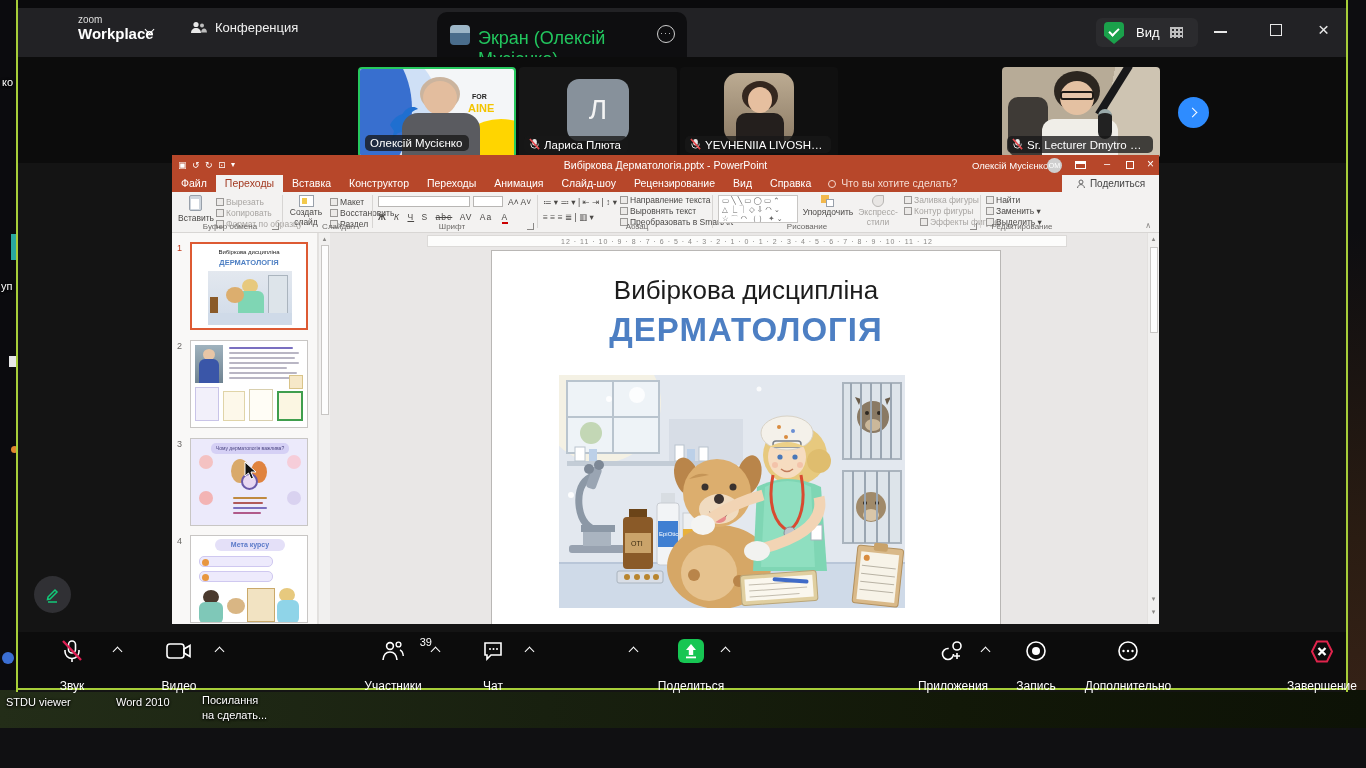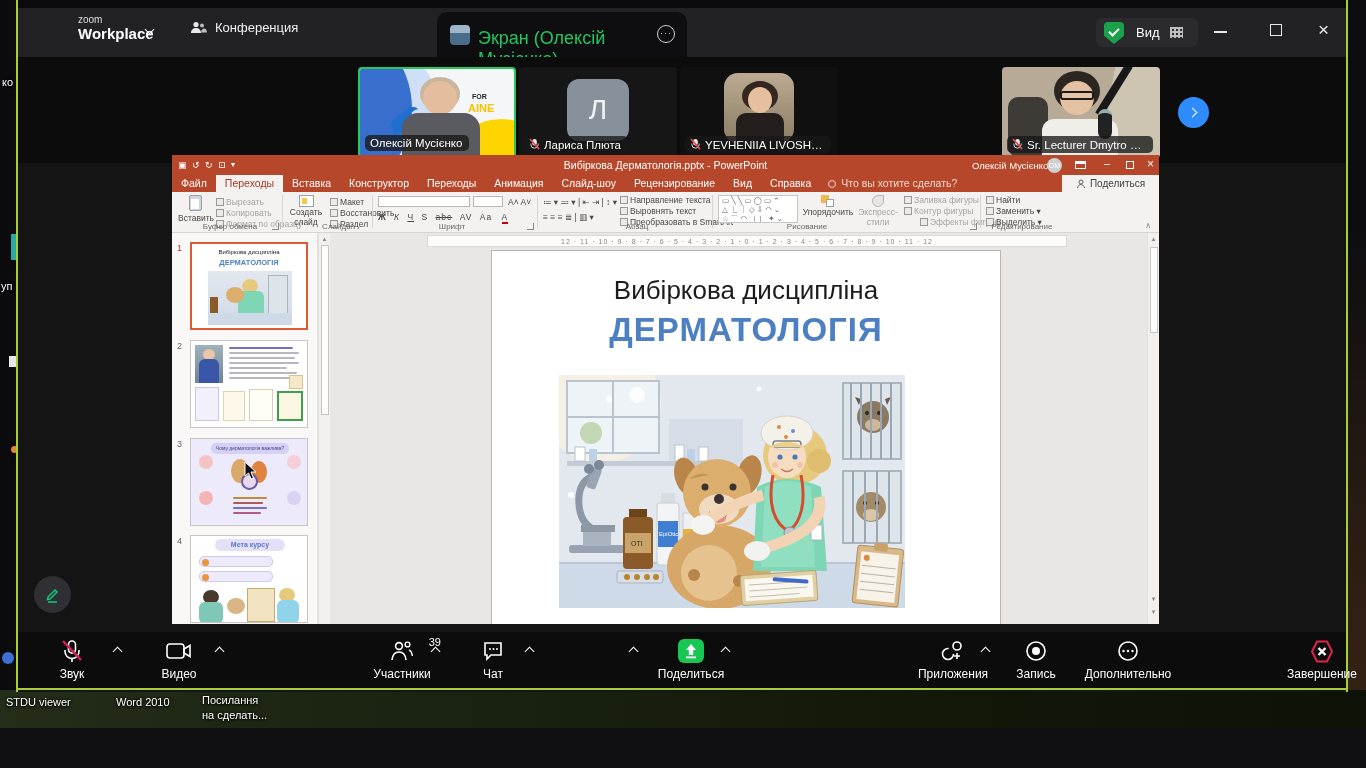--- a/index.html
+++ b/index.html
@@ -50,21 +50,21 @@
 .sbar{position:absolute;background:#f1f0ef;border-left:1px solid #e3e1df}
 .sthumb{position:absolute;background:#fdfdfd;border:1px solid #c8c6c4}
 .sarrow{position:absolute;font-size:7px;color:#8a8886;width:100%;text-align:center}
 
 #slide-sub{position:absolute;left:0;top:24px;width:100%;text-align:center;font-size:26px;color:#1c1c1c}
 #slide-title{position:absolute;left:0;top:60px;width:100%;text-align:center;font-size:33px;font-weight:bold;
   color:#4d7fc3;letter-spacing:1px}
 
 #ztb{position:absolute;left:18px;top:632px;width:1328px;height:58px;background:#0c0c0c;border-bottom:2px solid #a7ce39}
 .tbbtn{position:absolute;top:6px;text-align:center;color:#fff}
-.tbbtn .lbl{display:block;font-size:12px;margin-top:3px;white-space:nowrap}
+.tbbtn .lbl{display:block;font-size:12px;margin-top:15px;white-space:nowrap}
 .tbico{height:26px;display:flex;align-items:center;justify-content:center}
 .tchev{position:absolute;top:16px}
 
 #taskbar{position:absolute;left:0;top:728px;width:1366px;height:40px;background:#101012}
 
 .dlabel{position:absolute;color:#fff;font-size:11px;text-shadow:0 1px 2px #000,0 0 3px #000;white-space:nowrap}
 #deskbottom{position:absolute;left:0;top:690px;width:1366px;height:38px;
   background:linear-gradient(90deg,#232d18,#18200f 40%,#121808 70%,#0d1206)}
 .shield{width:20px;height:22px;background:#1aa14b;border-radius:4px 4px 8px 8px;position:relative;
   clip-path:polygon(0 0,100% 0,100% 62%,50% 100%,0 62%)}
@@ -581,21 +581,21 @@
       <div class="tbico">
           <svg width="26" height="18" viewBox="0 0 26 18">
             <rect x="1" y="2" width="17" height="14" rx="3" fill="none" stroke="#fff" stroke-width="1.6"></rect>
             <path d="M18 7l6-3.5v11L18 11z" fill="none" stroke="#fff" stroke-width="1.6"></path>
           </svg>
         </div>
       <span class="lbl">Видео</span>
     </div>
     <span class="chev up tchev" style="left:198px"></span>
 
-    <div class="tbbtn" style="left:337px;width:94px">
+    <div class="tbbtn" style="left:328px;width:94px">
       <div class="tbico" style="position:relative">
         <svg width="24" height="22" viewBox="0 0 24 22">
             <circle cx="9" cy="6" r="3.4" fill="none" stroke="#fff" stroke-width="1.6"></circle>
             <path d="M2 20c.5-5 3.3-8 7-8s6.5 3 7 8" fill="none" stroke="#fff" stroke-width="1.6"></path>
             <circle cx="17.5" cy="4.5" r="2.4" fill="none" stroke="#fff" stroke-width="1.4"></circle>
             <path d="M19 10c2 .8 3 3 3.3 6" fill="none" stroke="#fff" stroke-width="1.4"></path>
           </svg>
         <span style="position:absolute;right:8px;top:-2px;font-size:11px">39</span>
       </div>
       <span class="lbl">Участники</span>

